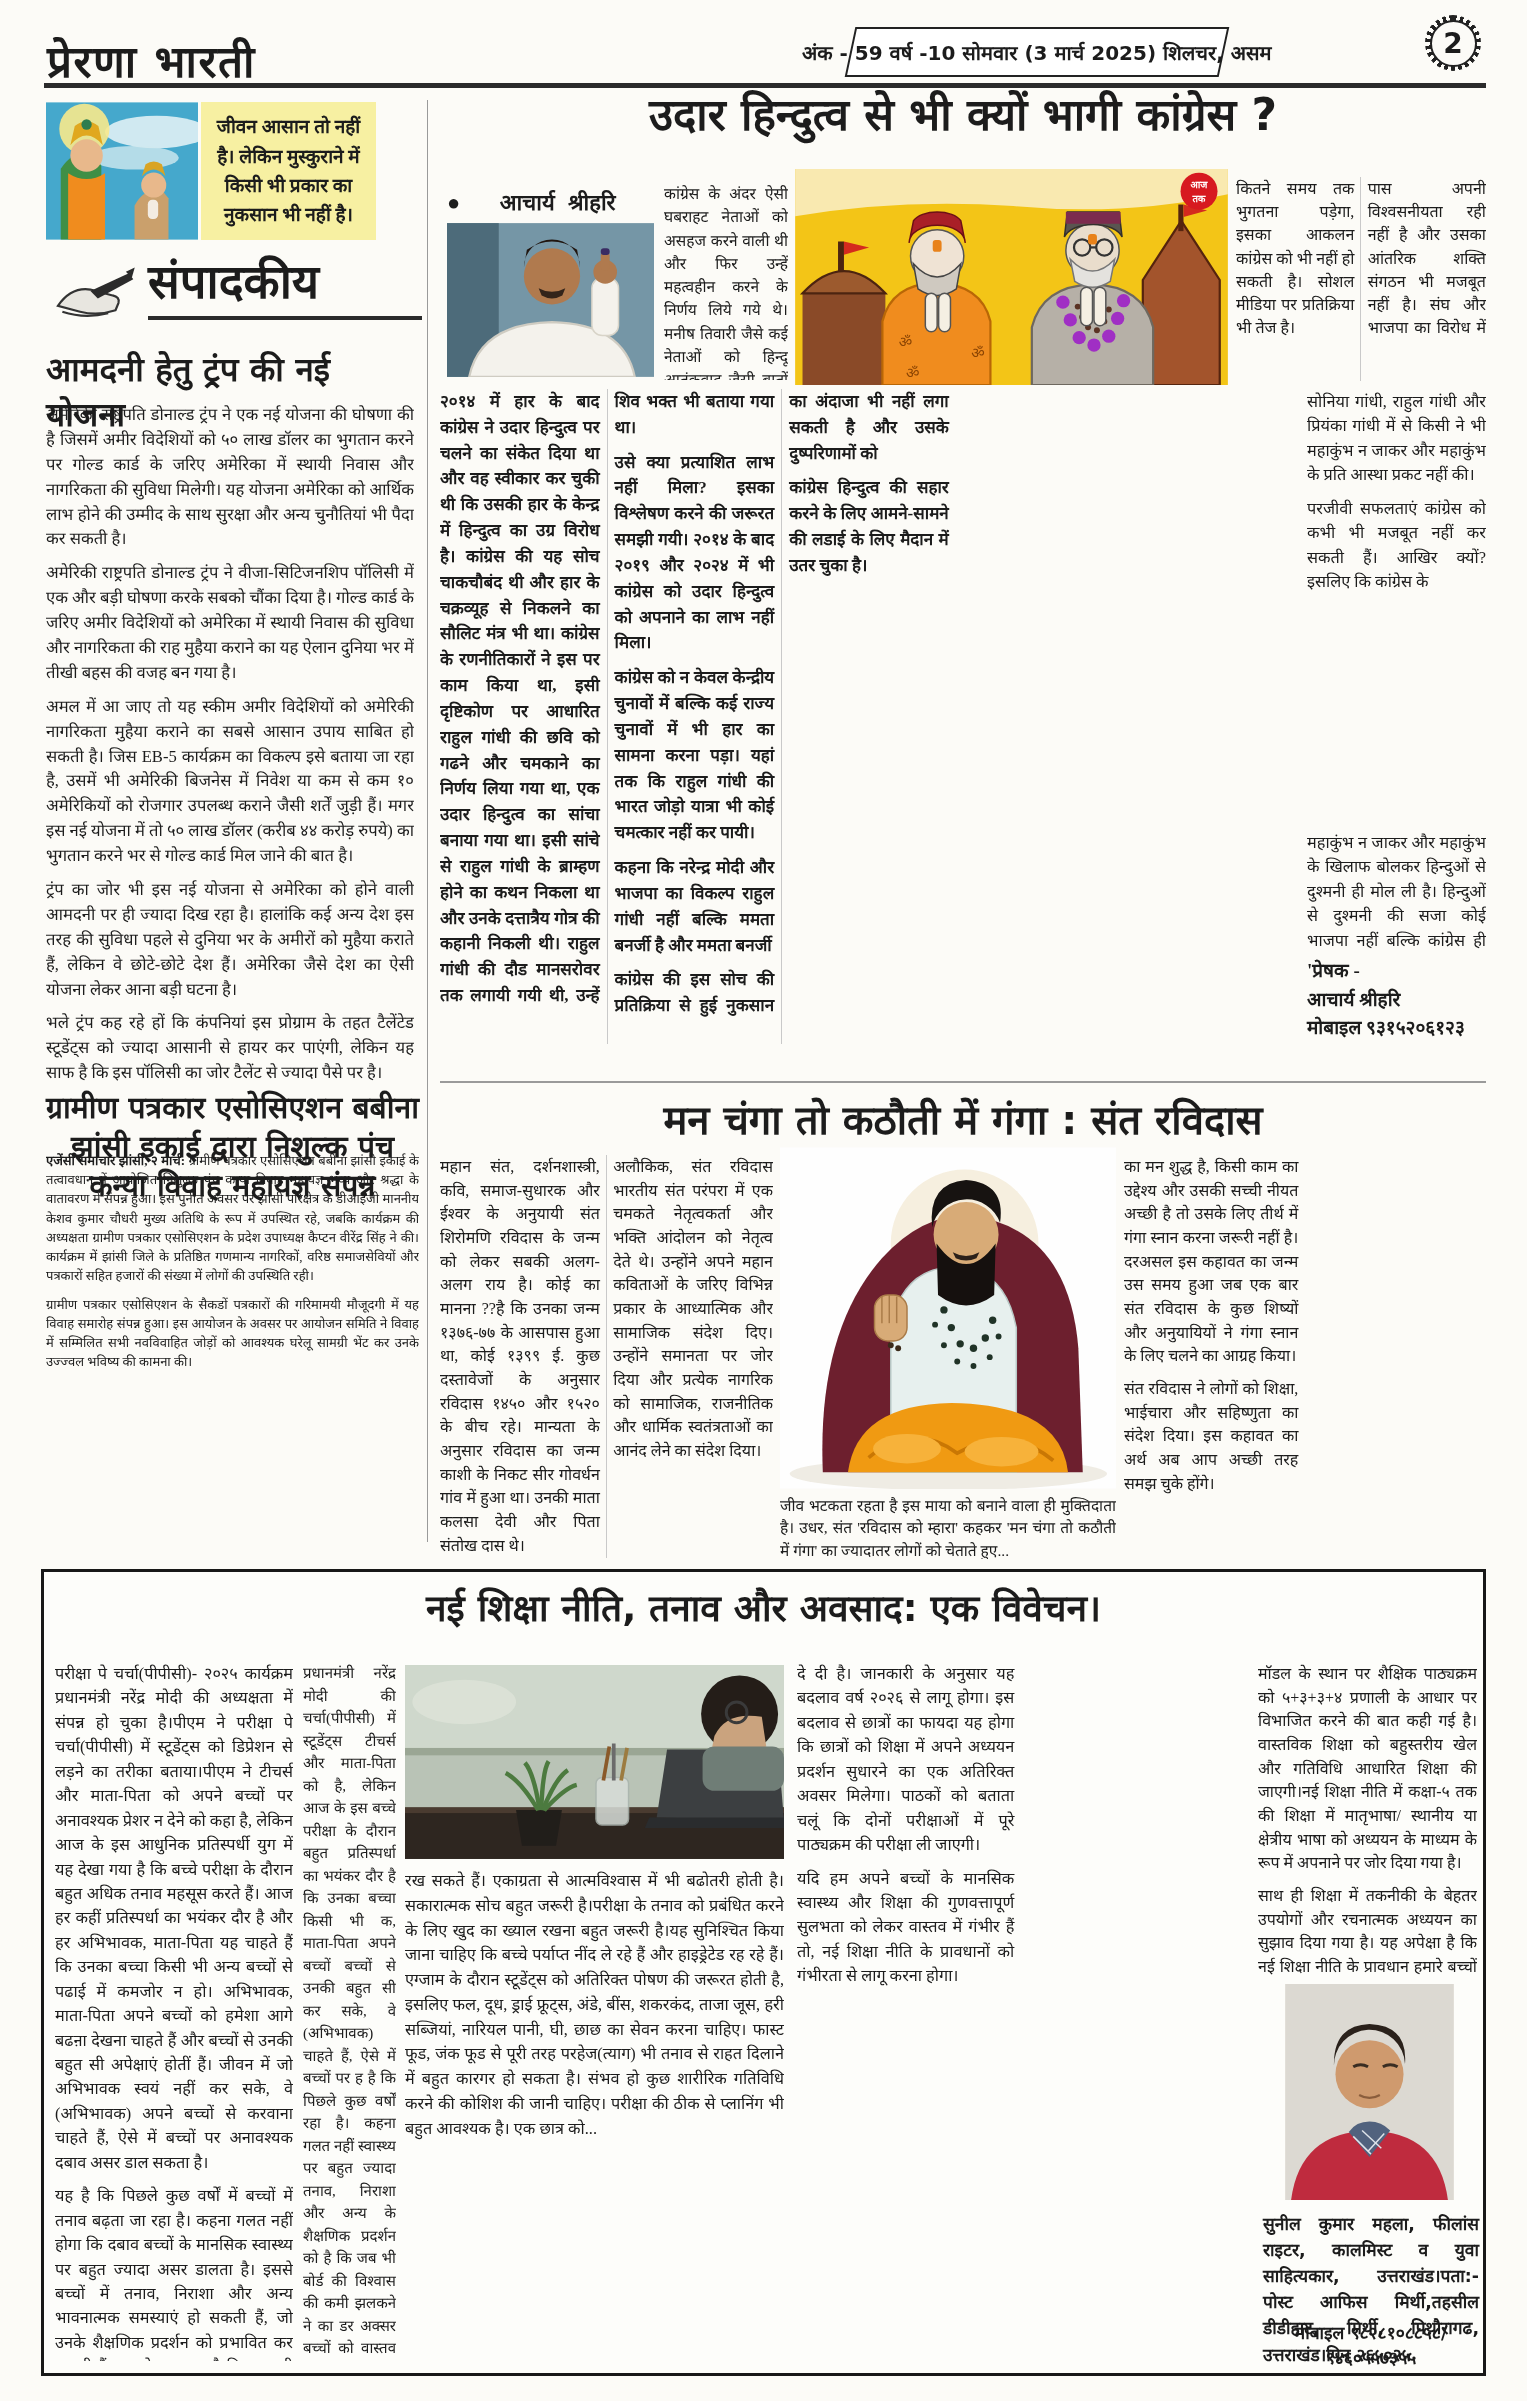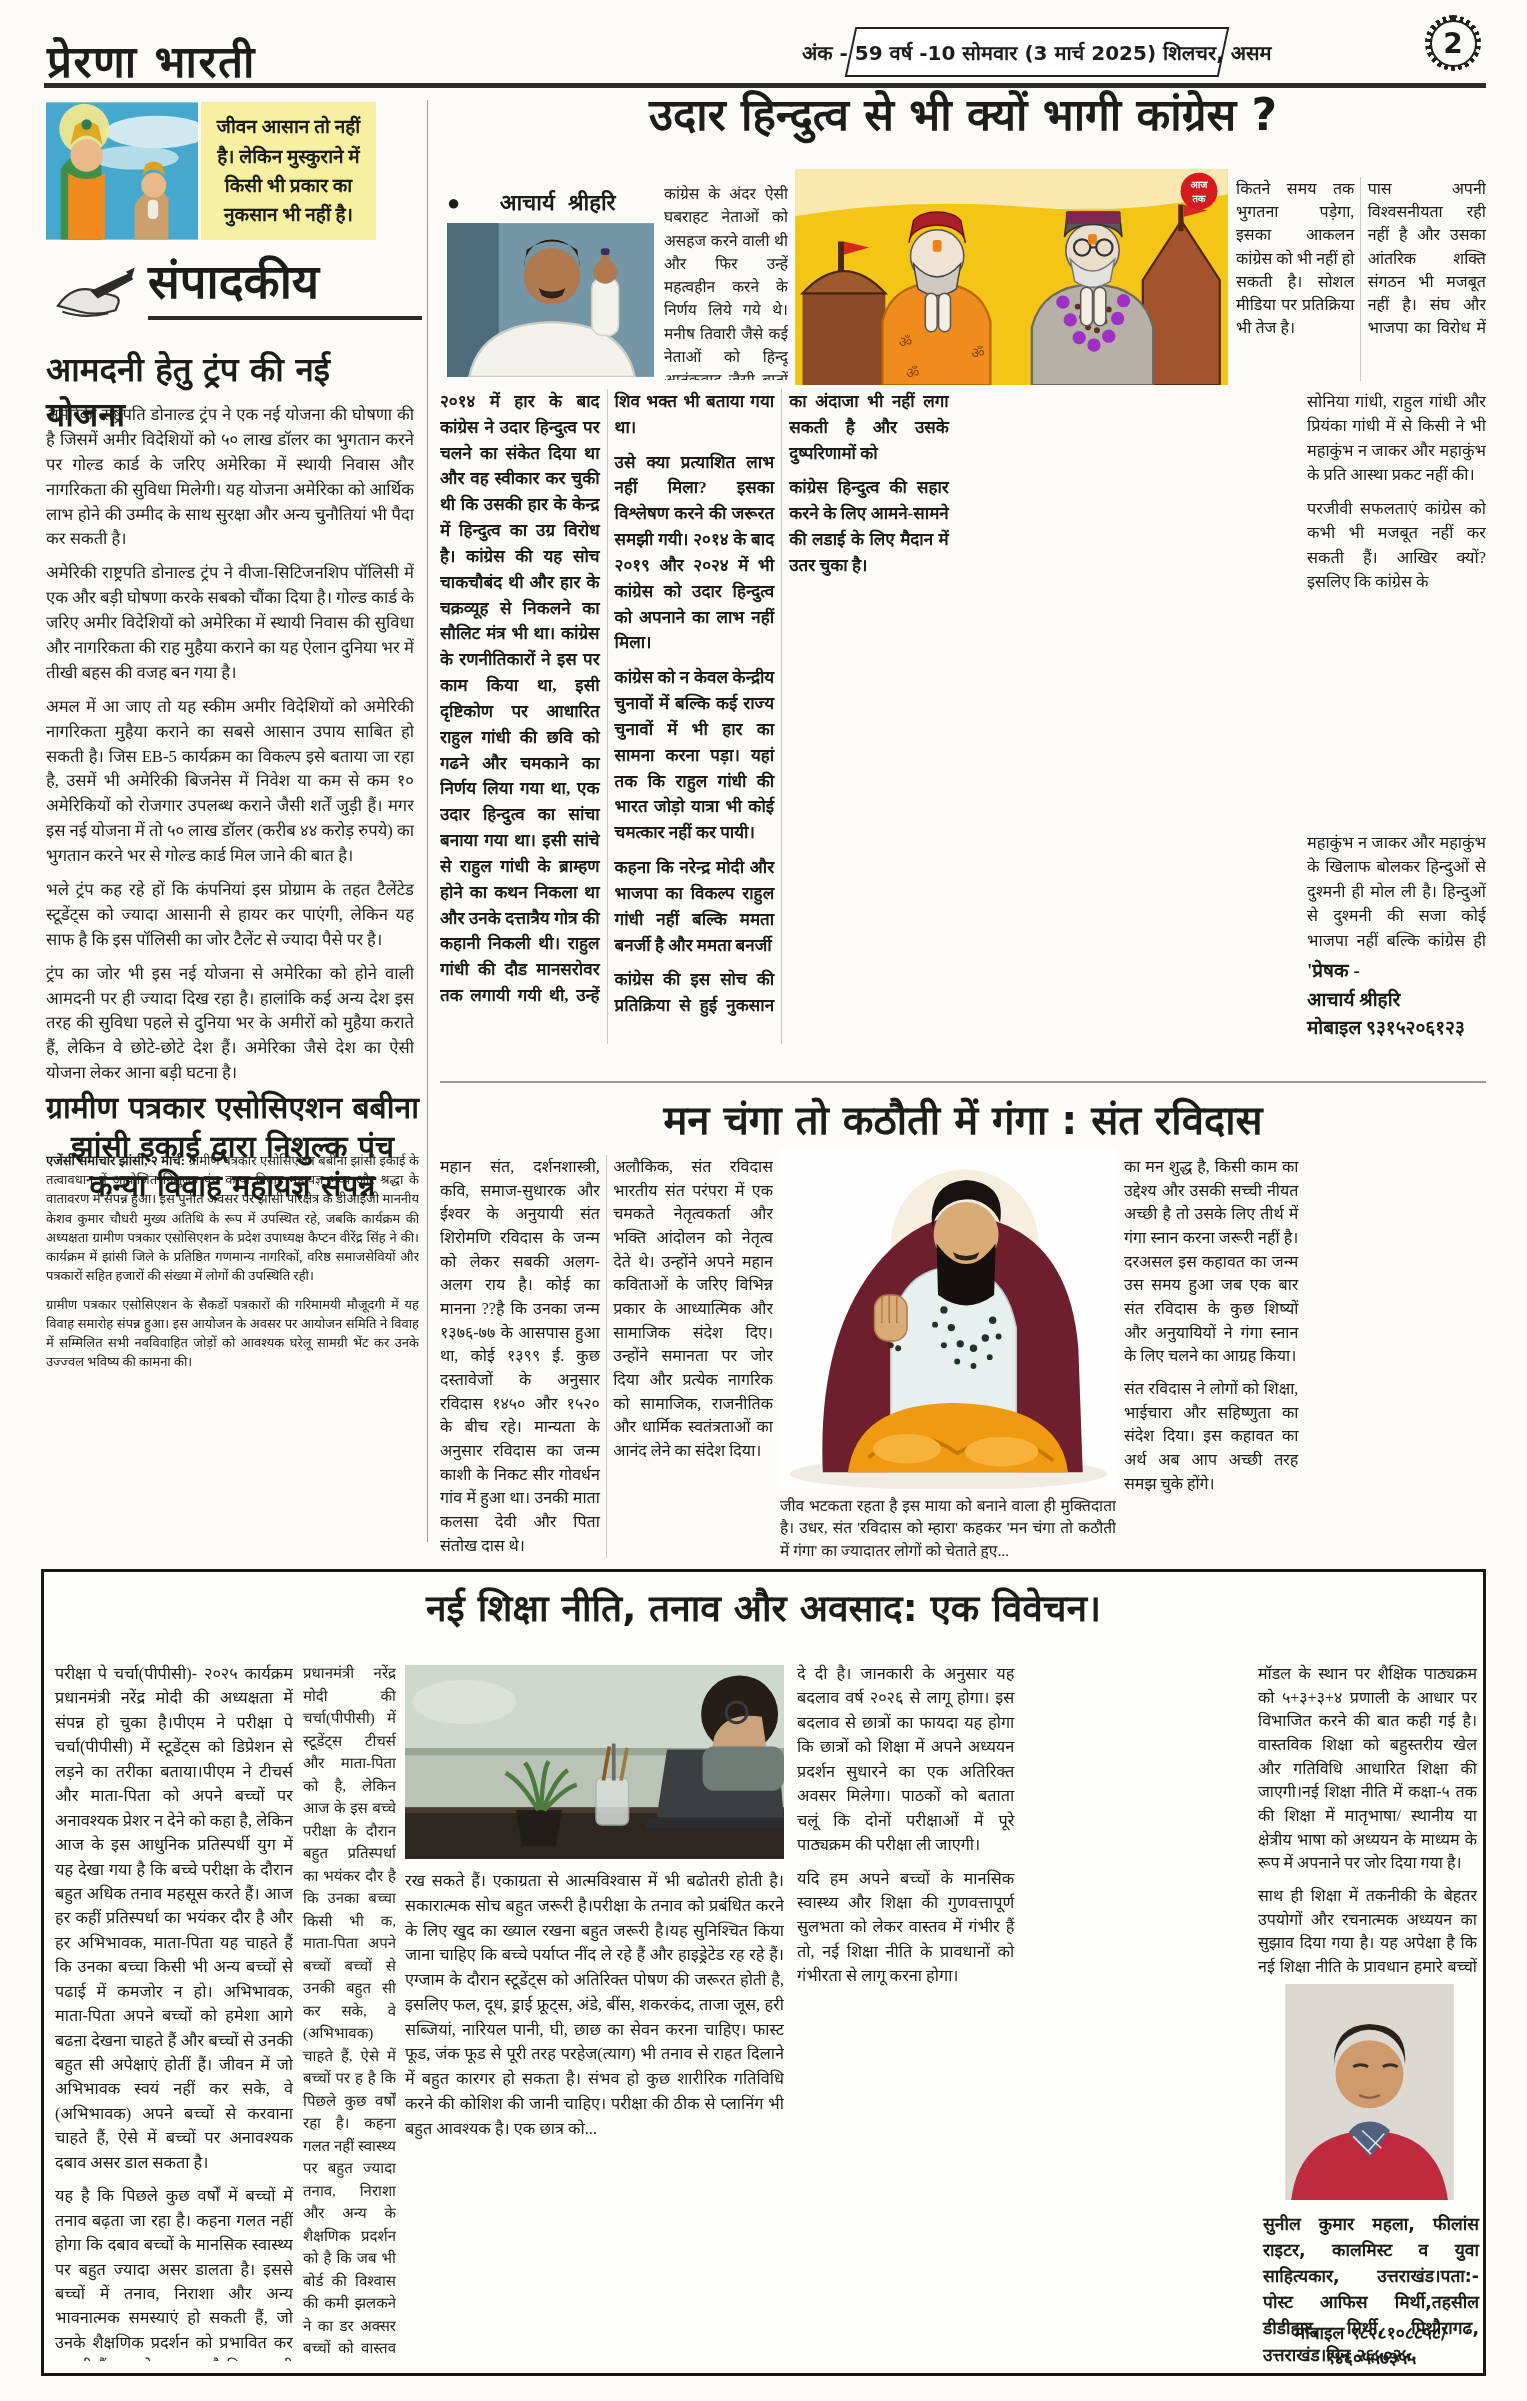--- a/index.html
+++ b/index.html
@@ -74,22 +74,22 @@
     <path d="M14,70 q30,10 62,2" fill="none" stroke="#333" stroke-width="3"></path>
   </svg>
   <div class="abs h-ed sans" style="left:148px;top:248px;">संपादकीय</div>
   <div class="abs rule" style="left:148px;top:316px;width:274px;height:4.4px;"></div>
 
   <div class="abs sans" style="left:46px;top:346px;width:373px;font-size:33px;font-weight:bold;">आमदनी हेतु ट्रंप की नई योजना</div>
   <div class="abs" style="left:46px;top:403px;width:368px;height:679px;overflow:hidden;font-size:16.6px;line-height:1.5;">
       <p class="para">अमेरिकी राष्ट्रपति डोनाल्ड ट्रंप ने एक नई योजना की घोषणा की है जिसमें अमीर विदेशियों को ५० लाख डॉलर का भुगतान करने पर गोल्ड कार्ड के जरिए अमेरिका में स्थायी निवास और नागरिकता की सुविधा मिलेगी। यह योजना अमेरिका को आर्थिक लाभ होने की उम्मीद के साथ सुरक्षा और अन्य चुनौतियां भी पैदा कर सकती है।</p>
       <p class="para">अमेरिकी राष्ट्रपति डोनाल्ड ट्रंप ने वीजा-सिटिजनशिप पॉलिसी में एक और बड़ी घोषणा करके सबको चौंका दिया है। गोल्ड कार्ड के जरिए अमीर विदेशियों को अमेरिका में स्थायी निवास की सुविधा और नागरिकता की राह मुहैया कराने का यह ऐलान दुनिया भर में तीखी बहस की वजह बन गया है।</p>
       <p class="para">अमल में आ जाए तो यह स्कीम अमीर विदेशियों को अमेरिकी नागरिकता मुहैया कराने का सबसे आसान उपाय साबित हो सकती है। जिस EB-5 कार्यक्रम का विकल्प इसे बताया जा रहा है, उसमें भी अमेरिकी बिजनेस में निवेश या कम से कम १० अमेरिकियों को रोजगार उपलब्ध कराने जैसी शर्तें जुड़ी हैं। मगर इस नई योजना में तो ५० लाख डॉलर (करीब ४४ करोड़ रुपये) का भुगतान करने भर से गोल्ड कार्ड मिल जाने की बात है।</p>
+      <p class="para">ट्रंप का जोर भी इस नई योजना से अमेरिका को होने वाली आमदनी पर ही ज्यादा दिख रहा है। हालांकि कई अन्य देश इस तरह की सुविधा पहले से दुनिया भर के अमीरों को मुहैया कराते हैं, लेकिन वे छोटे-छोटे देश हैं। अमेरिका जैसे देश का ऐसी योजना लेकर आना बड़ी घटना है।</p>
       <p class="para">भले ट्रंप कह रहे हों कि कंपनियां इस प्रोग्राम के तहत टैलेंटेड स्टूडेंट्स को ज्यादा आसानी से हायर कर पाएंगी, लेकिन यह साफ है कि इस पॉलिसी का जोर टैलेंट से ज्यादा पैसे पर है।</p>
-      <p class="para">ट्रंप का जोर भी इस नई योजना से अमेरिका को होने वाली आमदनी पर ही ज्यादा दिख रहा है। हालांकि कई अन्य देश इस तरह की सुविधा पहले से दुनिया भर के अमीरों को मुहैया कराते हैं, लेकिन वे छोटे-छोटे देश हैं। अमेरिका जैसे देश का ऐसी योजना लेकर आना बड़ी घटना है।</p>
     </div>
 
   <div class="abs h2-left sans center" style="left:46px;top:1088px;width:373px;">ग्रामीण पत्रकार एसोसिएशन बबीना झांसी इकाई द्वारा निशुल्क पंच कन्या विवाह महायज्ञ संपन्न</div>
   <div class="abs" style="left:46px;top:1151px;width:373px;height:318px;overflow:hidden;font-size:13px;line-height:1.48;">
     <p class="para"><strong>एजेंसी समाचार झांसी, २ मार्च:</strong> <span>ग्रामीण पत्रकार एसोसिएशन बबीना झांसी इकाई के तत्वावधान में आयोजित निशुल्क पंच कन्या विवाह महायज्ञ भव्य और श्रद्धा के वातावरण में संपन्न हुआ। इस पुनीत अवसर पर झांसी परिक्षेत्र के डीआईजी माननीय केशव कुमार चौधरी मुख्य अतिथि के रूप में उपस्थित रहे, जबकि कार्यक्रम की अध्यक्षता ग्रामीण पत्रकार एसोसिएशन के प्रदेश उपाध्यक्ष कैप्टन वीरेंद्र सिंह ने की। कार्यक्रम में झांसी जिले के प्रतिष्ठित गणमान्य नागरिकों, वरिष्ठ समाजसेवियों और पत्रकारों सहित हजारों की संख्या में लोगों की उपस्थिति रही।</span></p>
     <div>
         <p class="para">ग्रामीण पत्रकार एसोसिएशन के सैकडों पत्रकारों की गरिमामयी मौजूदगी में यह विवाह समारोह संपन्न हुआ। इस आयोजन के अवसर पर आयोजन समिति ने विवाह में सम्मिलित सभी नवविवाहित जोड़ों को आवश्यक घरेलू सामग्री भेंट कर उनके उज्ज्वल भविष्य की कामना की।</p>
       </div>
   </div>
 

